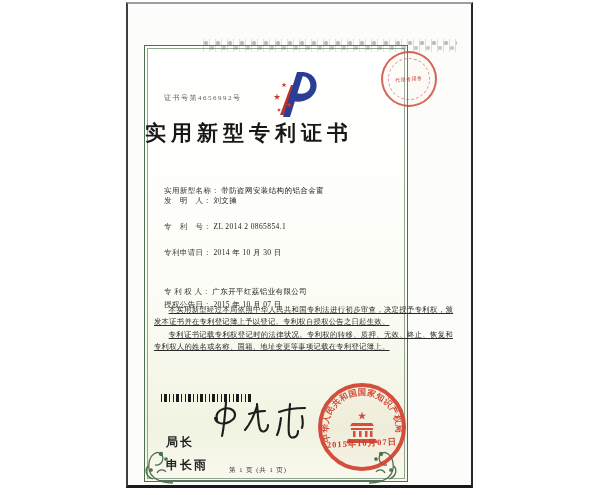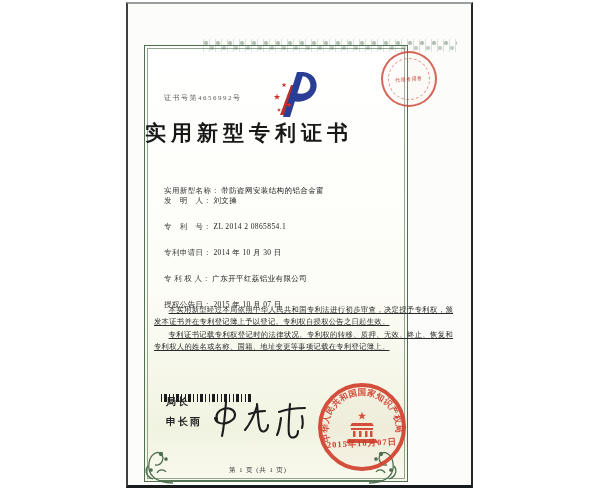--- a/index.html
+++ b/index.html
@@ -30,21 +30,21 @@
   .title{position:absolute;left:0;top:73px;width:100%;text-align:left;font-size:21px;
          font-weight:bold;letter-spacing:5px;color:#181818;}
   .field{position:absolute;left:19px;font-size:7.5px;color:#333;letter-spacing:.4px;white-space:nowrap;}
   .fvalue{margin-left:2px;color:#222;}
   .paras{position:absolute;left:9px;top:258px;width:299px;color:#2a2a2a;text-decoration:underline;}
   .paras p{margin:0;font-size:7.3px;line-height:12.4px;text-align:justify;text-indent:2em;
            letter-spacing:.3px;}
   .barcode{position:absolute;left:16px;top:348px;width:92px;height:8px;
     background:repeating-linear-gradient(90deg,#1c1c1c 0 1.5px,transparent 1.5px 3px,
        #1c1c1c 3px 6.5px,transparent 6.5px 8px,#1c1c1c 8px 9px,transparent 9px 12px);}
-  .director{position:absolute;left:21px;top:349px;font-size:10px;font-weight:bold;color:#222;}
+  .director{position:absolute;left:21px;top:388px;font-size:12px;font-weight:bold;color:#222;}
   .director div{margin-bottom:6px;letter-spacing:2px;}
   .signature{position:absolute;left:60px;top:350px;width:110px;height:52px;z-index:2;}
   .seal{position:absolute;left:172px;top:336px;width:90px;height:90px;z-index:2;opacity:.92;}
   .seal-date{position:absolute;left:168px;top:392px;width:98px;text-align:center;z-index:3;
     color:#cf3a28;font-size:8.5px;font-weight:bold;letter-spacing:1px;transform:rotate(-3deg);}
   .footer-page{position:absolute;left:84px;top:420px;font-size:6.5px;color:#333;letter-spacing:1px;}
   .bottom-rule{position:absolute;left:14px;top:434px;width:224px;height:0;
     border-top:2px solid #557455;}
   .flourish{position:absolute;width:34px;height:46px;}
   .flourish.left{left:-4px;top:393px;}
@@ -84,21 +84,21 @@
       </div>
       <div class="field" style="top:150px">
         <span>发　明　人：</span><span class="fvalue">刘文操</span>
       </div>
       <div class="field" style="top:176px">
         <span>专　利　号：</span><span class="fvalue">ZL 2014 2 0865854.1</span>
       </div>
       <div class="field" style="top:202px">
         <span>专利申请日：</span><span class="fvalue">2014 年 10 月 30 日</span>
       </div>
-      <div class="field" style="top:228px">
+      <div class="field" style="top:241px">
         <span>专 利 权 人：</span><span class="fvalue">广东开平红荔铝业有限公司</span>
       </div>
       <div class="field" style="top:254px">
         <span>授权公告日：</span><span class="fvalue">2015 年 10 月 07 日</span>
       </div>
 
       <div class="paras">
         <p>本实用新型经过本局依照中华人民共和国专利法进行初步审查，决定授予专利权，颁发本证书并在专利登记簿上予以登记。专利权自授权公告之日起生效。</p>
         <p>专利证书记载专利权登记时的法律状况。专利权的转移、质押、无效、终止、恢复和专利权人的姓名或名称、国籍、地址变更等事项记载在专利登记簿上。</p>
       </div>

